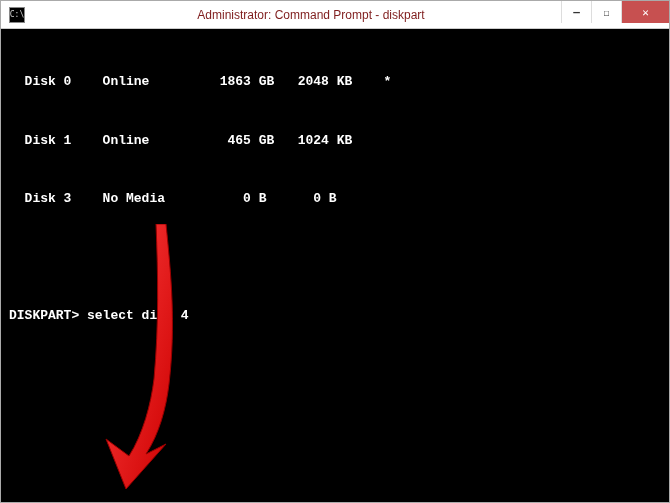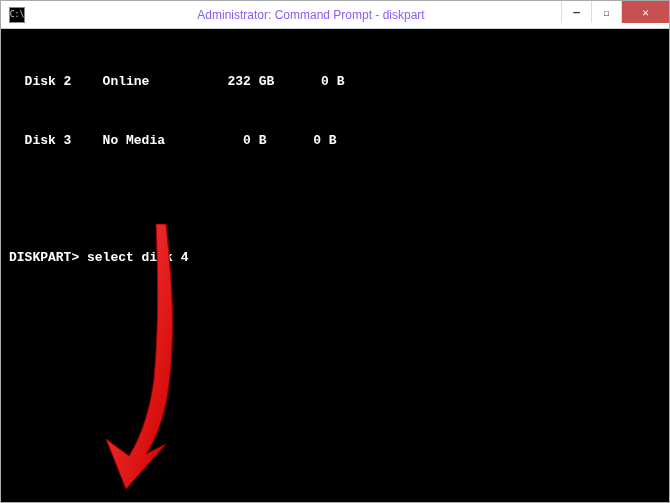--- a/index.html
+++ b/index.html
@@ -39,21 +39,21 @@
       align-items: center;
       justify-content: center;
       font-size: 8px;
       color: #ccc;
       font-family: monospace;
     }
     .title-text {
       flex: 1;
       text-align: center;
       font-size: 12px;
-      color: #8b5cf6;
+      color: #7f1d1d;
       padding-right: 72px;
     }
     .window-controls {
       position: absolute;
       right: 0;
       top: 0;
       display: flex;
       height: 22px;
     }
     .win-btn {
@@ -112,21 +112,22 @@
   <div class="titlebar">
     <div class="title-icon">C:\</div>
     <div class="title-text">Administrator: Command Prompt - diskpart</div>
     <div class="window-controls">
       <div class="win-btn minimize">—</div>
       <div class="win-btn maximize">☐</div>
       <div class="win-btn close">✕</div>
     </div>
   </div>
   <div class="terminal">
-    <div class="terminal-line">  Disk 2    Online          232 GB      0 B</div>
+    <div class="terminal-line">  Disk 0    Online         1863 GB   2048 KB    *</div>
+    <div class="terminal-line">  Disk 1    Online          465 GB   1024 KB</div>
     <div class="terminal-line">  Disk 3    No Media          0 B      0 B</div>
     <div class="blank-line"></div>
     <div class="terminal-line">DISKPART&gt; select disk 4</div>
     <div class="terminal-line"></div>
     
     <div class="terminal-line"></div>
     
     <div class="terminal-line"></div>
     
     <div class="terminal-line"></div>

